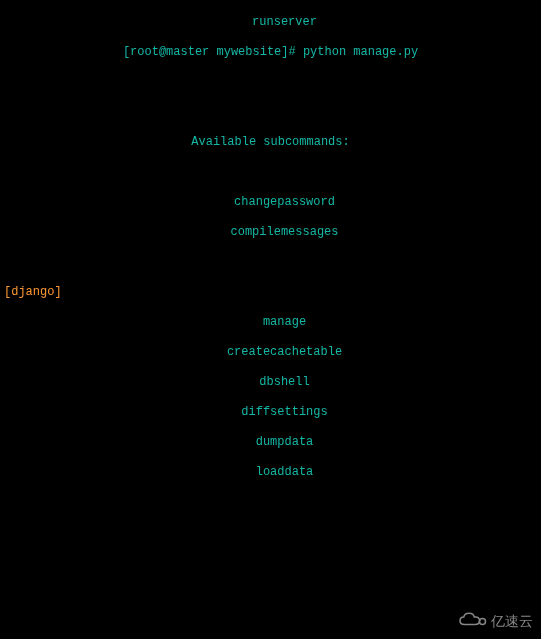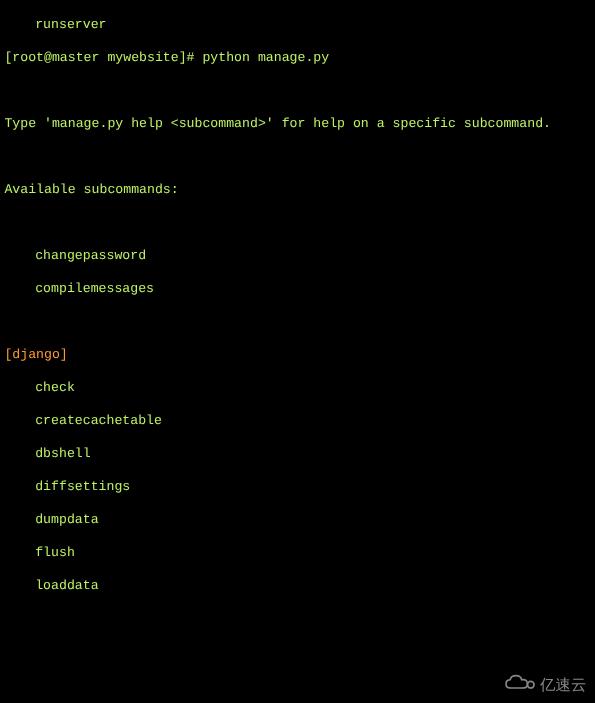--- a/index.html
+++ b/index.html
@@ -17,66 +17,65 @@
       width: 541px;
       height: 639px;
       overflow: hidden;
       position: relative;
     }
     .terminal {
       white-space: pre;
       padding: 0 4px;
     }
     .line {
-      color: #bef264;
+      color: #14b8a6;
+      text-align: center;
     }
     .section-header {
       color: #ff9933;
     }
     .indent {
       padding-left: 28px;
     }
     .watermark {
       position: absolute;
       bottom: 6px;
       right: 8px;
       color: #d0d0d0;
       font-size: 14px;
       opacity: 0.65;
       display: flex;
       align-items: center;
       gap: 4px;
-      font-family: Liberation Sans, sans-serif;
+      font-family: Liberation Mono, monospace;
     }
     .watermark svg {
       width: 30px;
       height: 18px;
     }
   </style>
 </head>
 <body>
 
 <div class="terminal">
 <div class="line indent">runserver</div>
 <div class="line">[root@master mywebsite]# python manage.py</div>
 <div class="line">&nbsp;</div>
-<div class="line">Type 'manage.py help &lt;subcommand&gt;' for help on a specific subcommand.</div>
 <div class="line">&nbsp;</div>
 <div class="line">Available subcommands:</div>
 <div class="line">&nbsp;</div>
 <div class="line indent">changepassword</div>
 <div class="line indent">compilemessages</div>
 <div class="line">&nbsp;</div>
 <div class="section-header">[django]</div>
-<div class="line indent">check</div>
+<div class="line indent">manage</div>
 <div class="line indent">createcachetable</div>
 <div class="line indent">dbshell</div>
 <div class="line indent">diffsettings</div>
 <div class="line indent">dumpdata</div>
-<div class="line indent">flush</div>
 <div class="line indent">loaddata</div>
 
 
 
 
 
 
 
 
 

